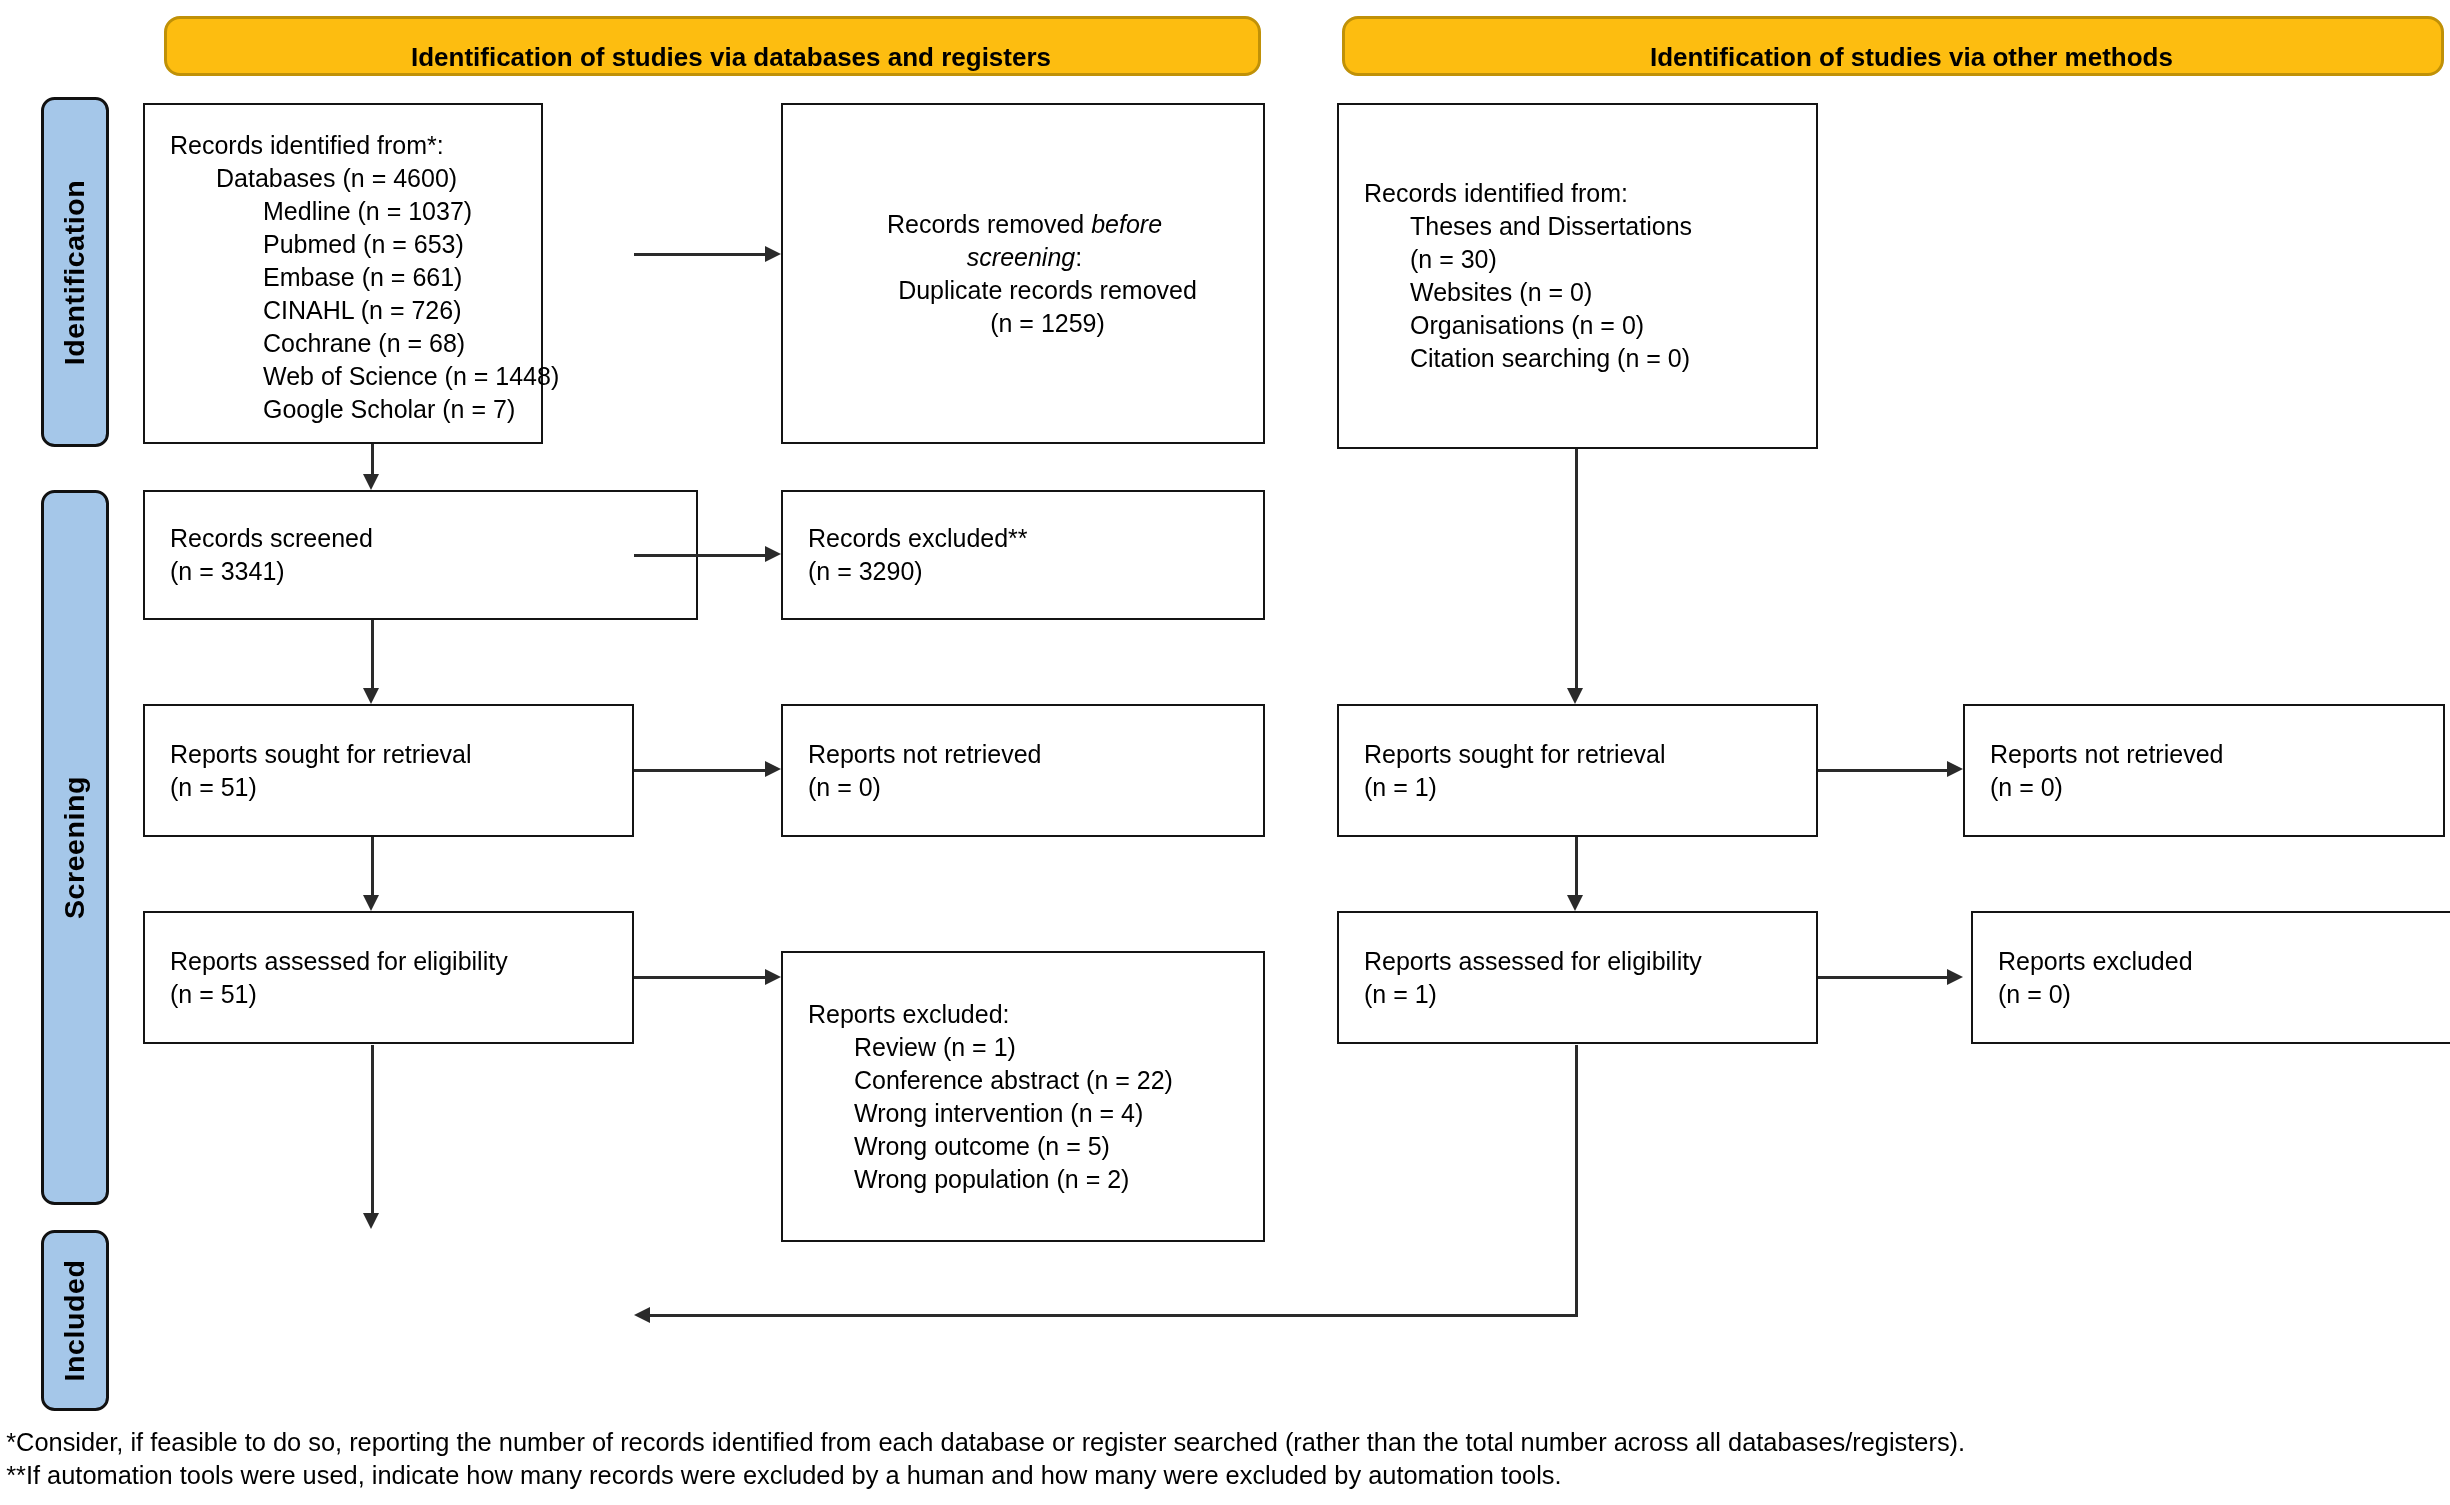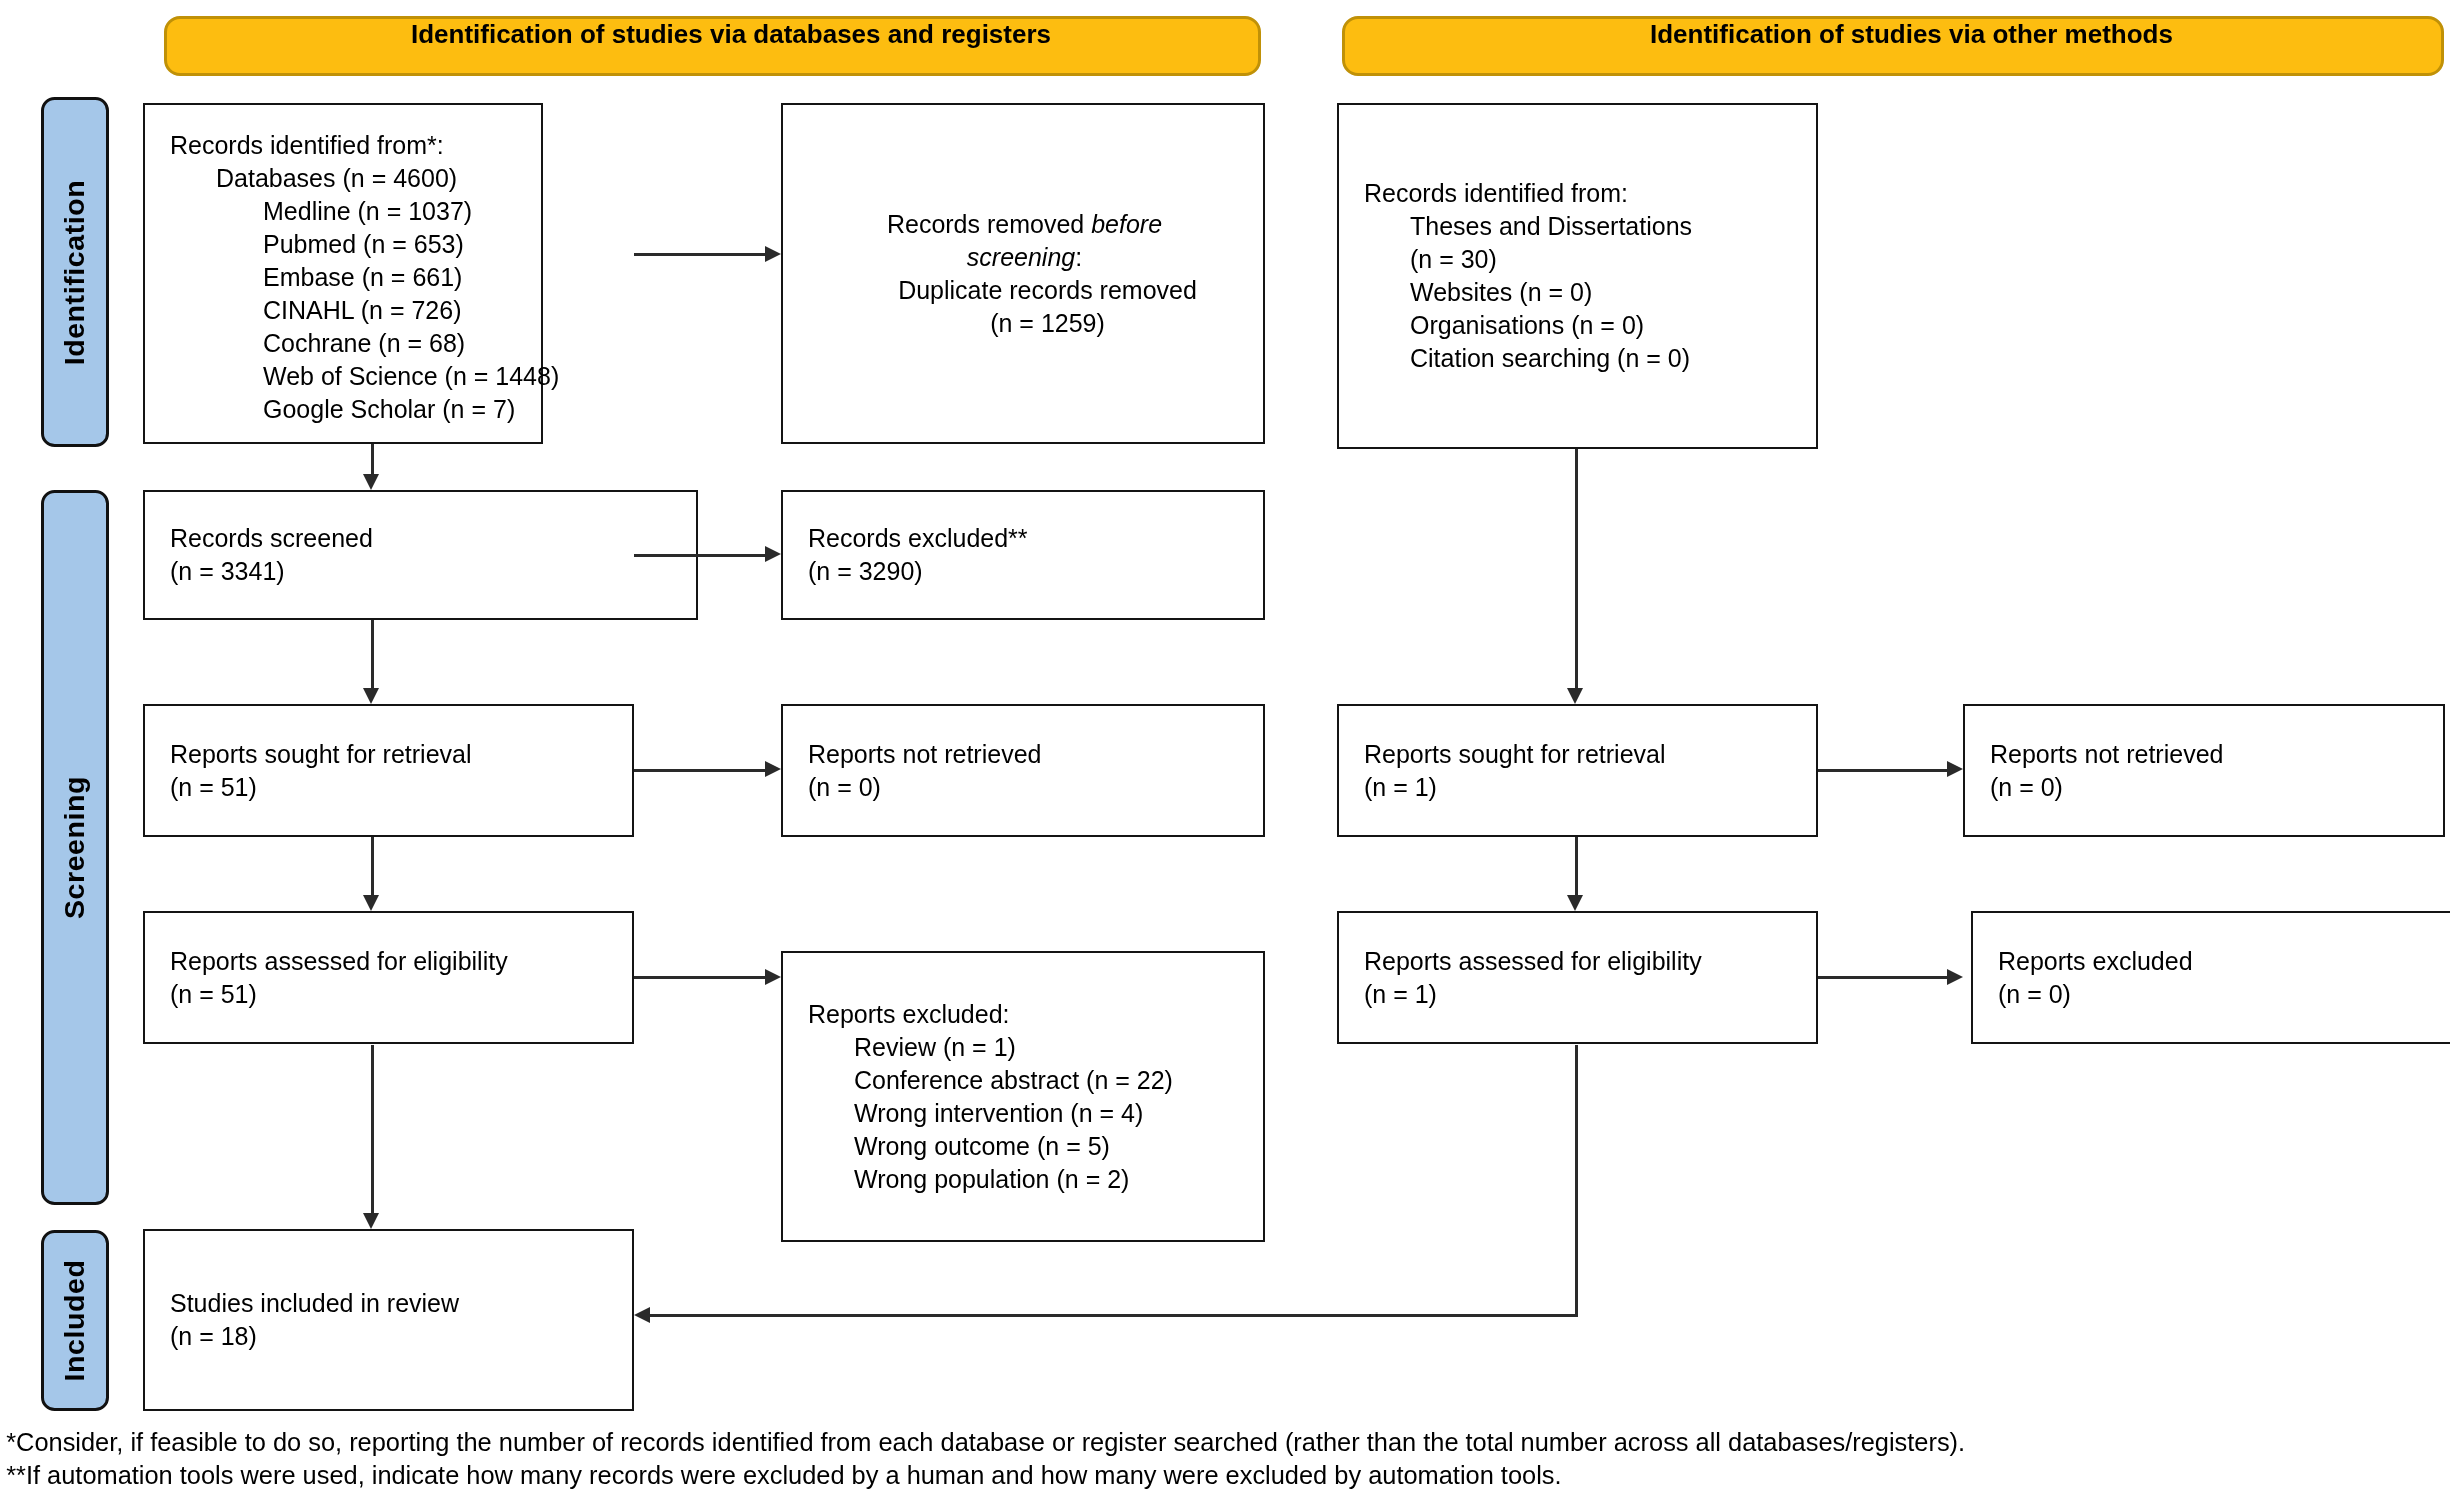--- a/index.html
+++ b/index.html
@@ -9,21 +9,21 @@
     --box-border:#141414;
     --arrow:#2a2a2a;
   }
   html,body{margin:0;padding:0;background:#ffffff;}
   body{font-family:"Liberation Sans","DejaVu Sans",sans-serif;color:#000;}
   #canvas{position:relative;width:2450px;height:1506px;background:#fff;overflow:hidden;}
 
   .banner{
     position:absolute;height:60px;background:var(--banner-fill);
     border:3.1px solid var(--banner-border);border-radius:16px;
-    display:flex;align-items:flex-start;justify-content:center;
+    display:flex;align-items:flex-end;justify-content:center;
     font-size:26px;font-weight:bold;box-sizing:border-box;padding-left:37px;
   }
 
   .pill{
     position:absolute;left:41px;width:68px;background:var(--sidebar-fill);
     border:3.7px solid #111;border-radius:13.6px;
     display:flex;align-items:center;justify-content:center;box-sizing:border-box;
   }
   .pill span{
     transform:rotate(-90deg);white-space:nowrap;
@@ -139,24 +139,20 @@
   </div>
   <div class="box vc" style="left:1337px;top:911px;width:481px;height:133px;">
     <div class="ln">Reports assessed for eligibility</div>
     <div class="ln">(n = 1)</div>
   </div>
   <div class="box vc" style="left:1963px;top:911px;width:482px;height:133px;margin-left:8px;">
     <div class="ln">Reports excluded</div>
     <div class="ln">(n = 0)</div>
   </div>
 
-  <div class="box vc" style="left:143px;top:1229px;width:491px;height:182px;">
-    <div class="ln">Studies included in review</div>
-    <div class="ln">(n = 18)</div>
-  </div>
 
   <div class="hline" style="left:634px;top:253px;width:131px;"></div>
   <div class="ah ah-r" style="left:765px;top:246px;"></div>
 
   <div class="vline" style="left:371px;top:444px;height:30px;"></div>
   <div class="ah ah-d" style="left:363px;top:474px;"></div>
 
   <div class="hline" style="left:634px;top:554px;width:131px;"></div>
   <div class="ah ah-r" style="left:765px;top:546px;"></div>
 

